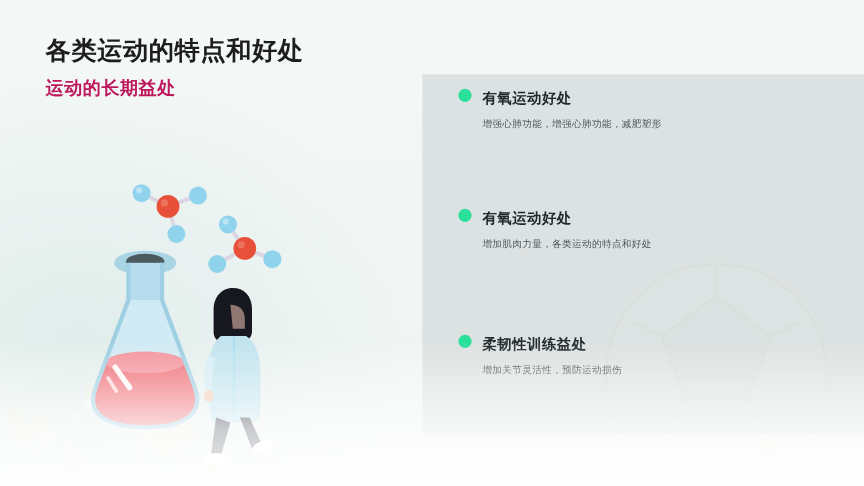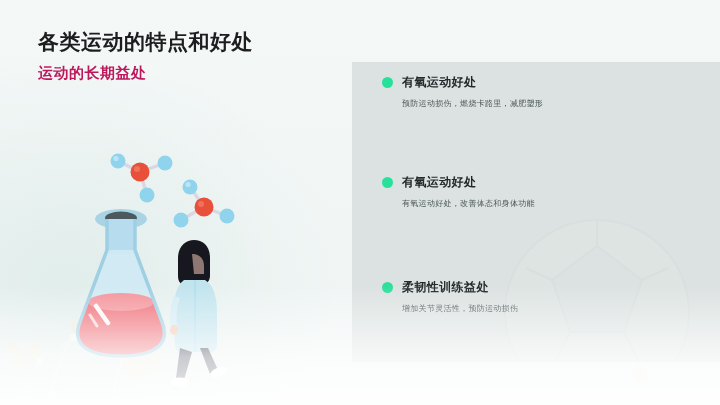--- a/index.html
+++ b/index.html
@@ -111,21 +111,21 @@
     position: absolute;
     left: 30px;
     width: 320px;
   }
   .benefit-1 { top: 12px; }
   .benefit-2 { top: 112px; }
   .benefit-3 { top: 217px; }
 
   .benefit-head {
     display: flex;
-    align-items: center;
+    align-items: flex-start;
     gap: 9px;
   }
   .dot {
     width: 11px; height: 11px;
     border-radius: 50%;
     background: #29e09b;
     flex: 0 0 auto;
   }
   .benefit-title {
     font-size: 12px;
@@ -300,29 +300,29 @@
       </g>
     </svg>
 
     <div class="panel-list">
 
       <div class="benefit benefit-1">
         <div class="benefit-head">
           <span class="dot"></span>
           <span class="benefit-title">有氧运动好处</span>
         </div>
-        <div class="benefit-desc">预防运动损伤，燃烧卡路里，减肥塑形</div>
+        <div class="benefit-desc">增强心肺功能，增强心肺功能，减肥塑形</div>
       </div>
 
       <div class="benefit benefit-2">
         <div class="benefit-head">
           <span class="dot"></span>
           <span class="benefit-title">有氧运动好处</span>
         </div>
-        <div class="benefit-desc">有氧运动好处，改善体态和身体功能</div>
+        <div class="benefit-desc">增加肌肉力量，各类运动的特点和好处</div>
       </div>
 
       <div class="benefit benefit-3">
         <div class="benefit-head">
           <span class="dot"></span>
           <span class="benefit-title">柔韧性训练益处</span>
         </div>
         <div class="benefit-desc">增加关节灵活性，预防运动损伤</div>
       </div>
 

